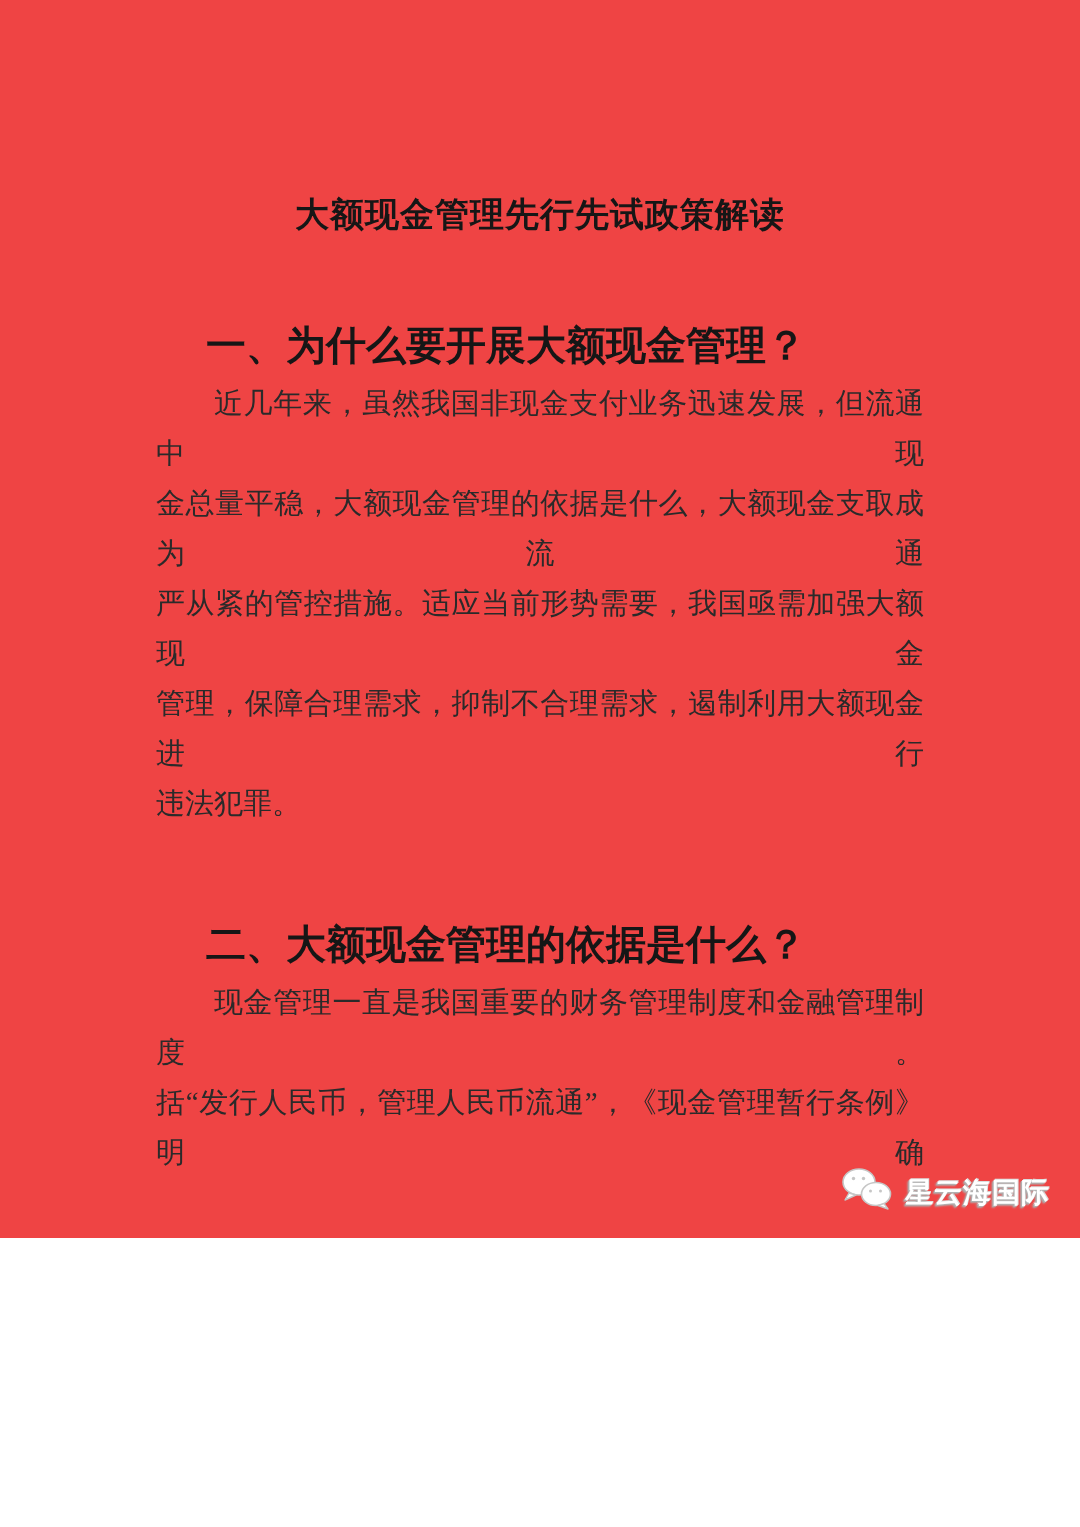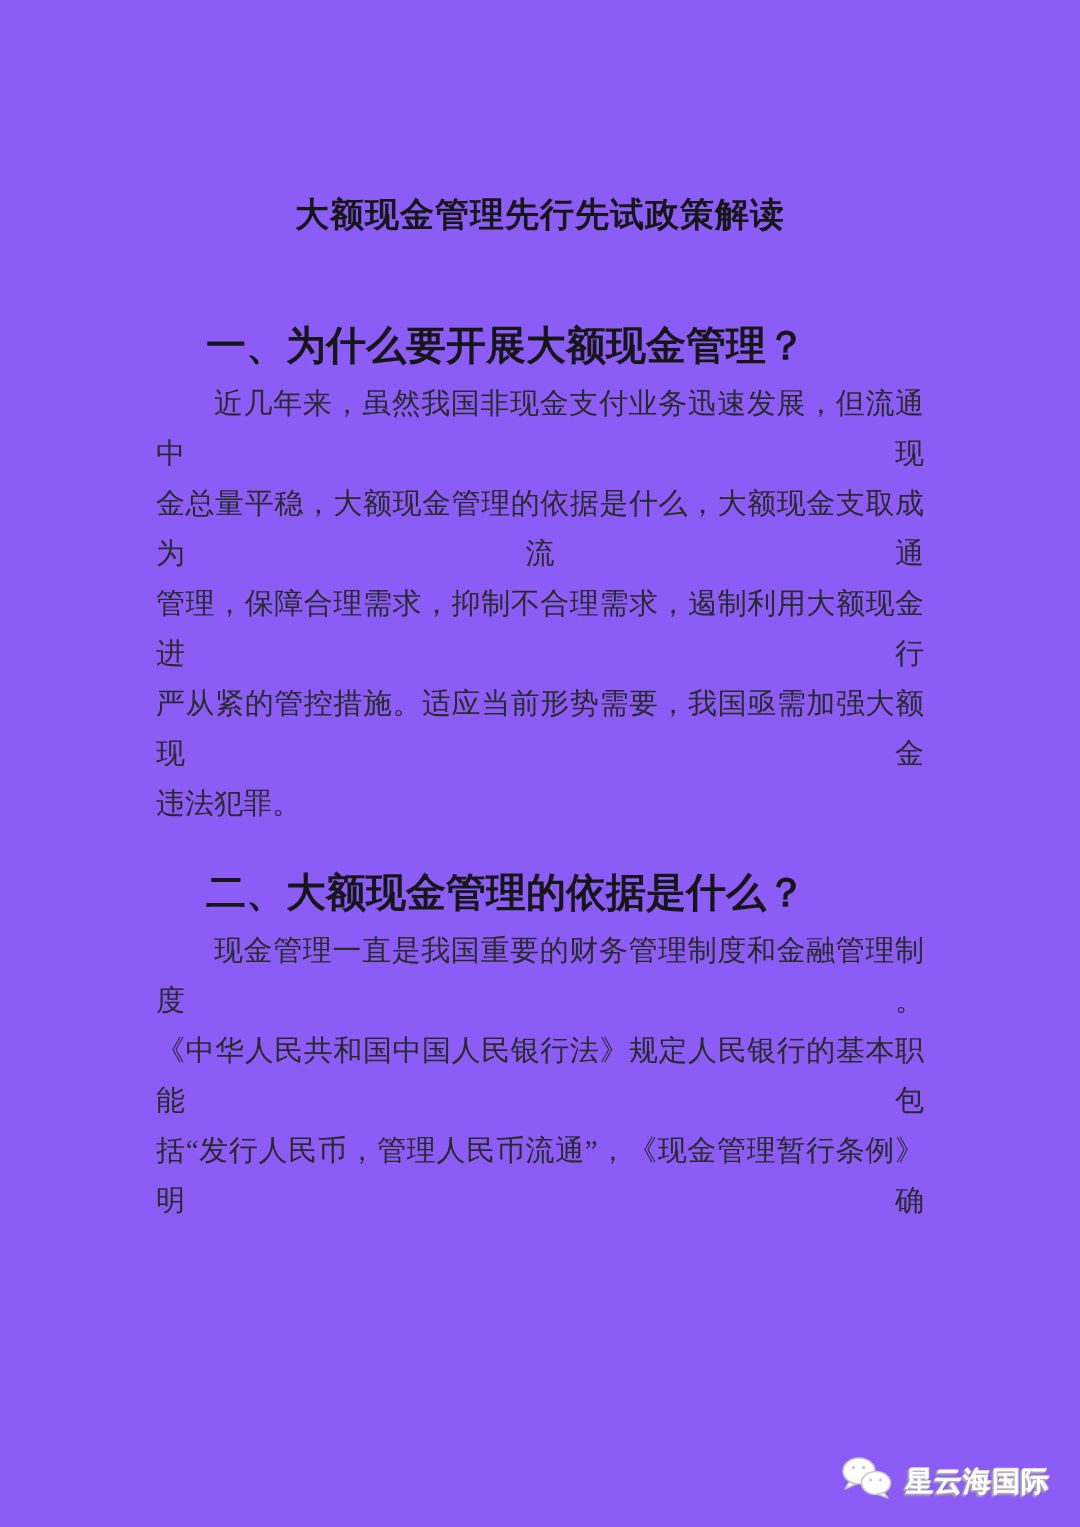--- a/index.html
+++ b/index.html
@@ -1,20 +1,20 @@
 <!DOCTYPE html>
 <html><head>
 <meta charset="utf-8">
 <style>
   html, body { margin: 0; padding: 0; background: #ffffff; }
   .page {
     position: relative;
     width: 1080px;
-    height: 1527px;
-    background: #8b5cf6;
+    height: 1238px;
+    background: #ef4444;
     overflow: hidden;
     font-family: "Liberation Serif", serif;
   }
   .content {
     position: absolute;
     left: 148px;
     top: 0;
     width: 784px;
     color: #2a2a2a;
   }
@@ -31,21 +31,21 @@
   .sec-heading {
     margin: 0;
     font-family: "Liberation Sans", sans-serif;
     font-weight: bold;
     font-size: 40px;
     line-height: 50px;
     text-indent: 58px;
     color: #161616;
   }
   .sec1 { margin-top: 82px; }
-  .sec2 { margin-top: 39px; }
+  .sec2 { margin-top: 91px; }
   .para {
     margin: 8px;
     font-size: 29px;
     line-height: 50px;
     color: #2a2a2a;
   }
   .line { display: block; }
   .just { text-align: justify; text-align-last: justify; }
   .indent { text-indent: 58px; }
   .watermark {
@@ -72,31 +72,30 @@
 <div class="page">
   <main class="content">
 
     <h1 class="doc-title">大额现金管理先行先试政策解读</h1>
 
     <section>
       <h2 class="sec-heading sec1">一、为什么要开展大额现金管理？</h2>
       <p class="para">
         <span class="line just indent">近几年来，虽然我国非现金支付业务迅速发展，但流通中现</span>
         <span class="line just">金总量平稳，大额现金管理的依据是什么，大额现金支取成为流通</span>
+        <span class="line just">严从紧的管控措施。适应当前形势需要，我国亟需加强大额现金</span>
         <span class="line just">管理，保障合理需求，抑制不合理需求，遏制利用大额现金进行</span>
-        <span class="line just">严从紧的管控措施。适应当前形势需要，我国亟需加强大额现金</span>
         <span class="line">违法犯罪。</span>
       </p>
     </section>
 
     <section>
       <h2 class="sec-heading sec2">二、大额现金管理的依据是什么？</h2>
       <p class="para">
         <span class="line just indent">现金管理一直是我国重要的财务管理制度和金融管理制度。</span>
-        <span class="line just">《中华人民共和国中国人民银行法》规定人民银行的基本职能包</span>
         <span class="line just">括“发行人民币，管理人民币流通”，《现金管理暂行条例》明确</span>
 
       </p>
     </section>
 
   </main>
 
   <div class="watermark">
     <svg class="wm-icon" width="58" height="46" viewBox="0 0 58 46" xmlns="http://www.w3.org/2000/svg">
 

